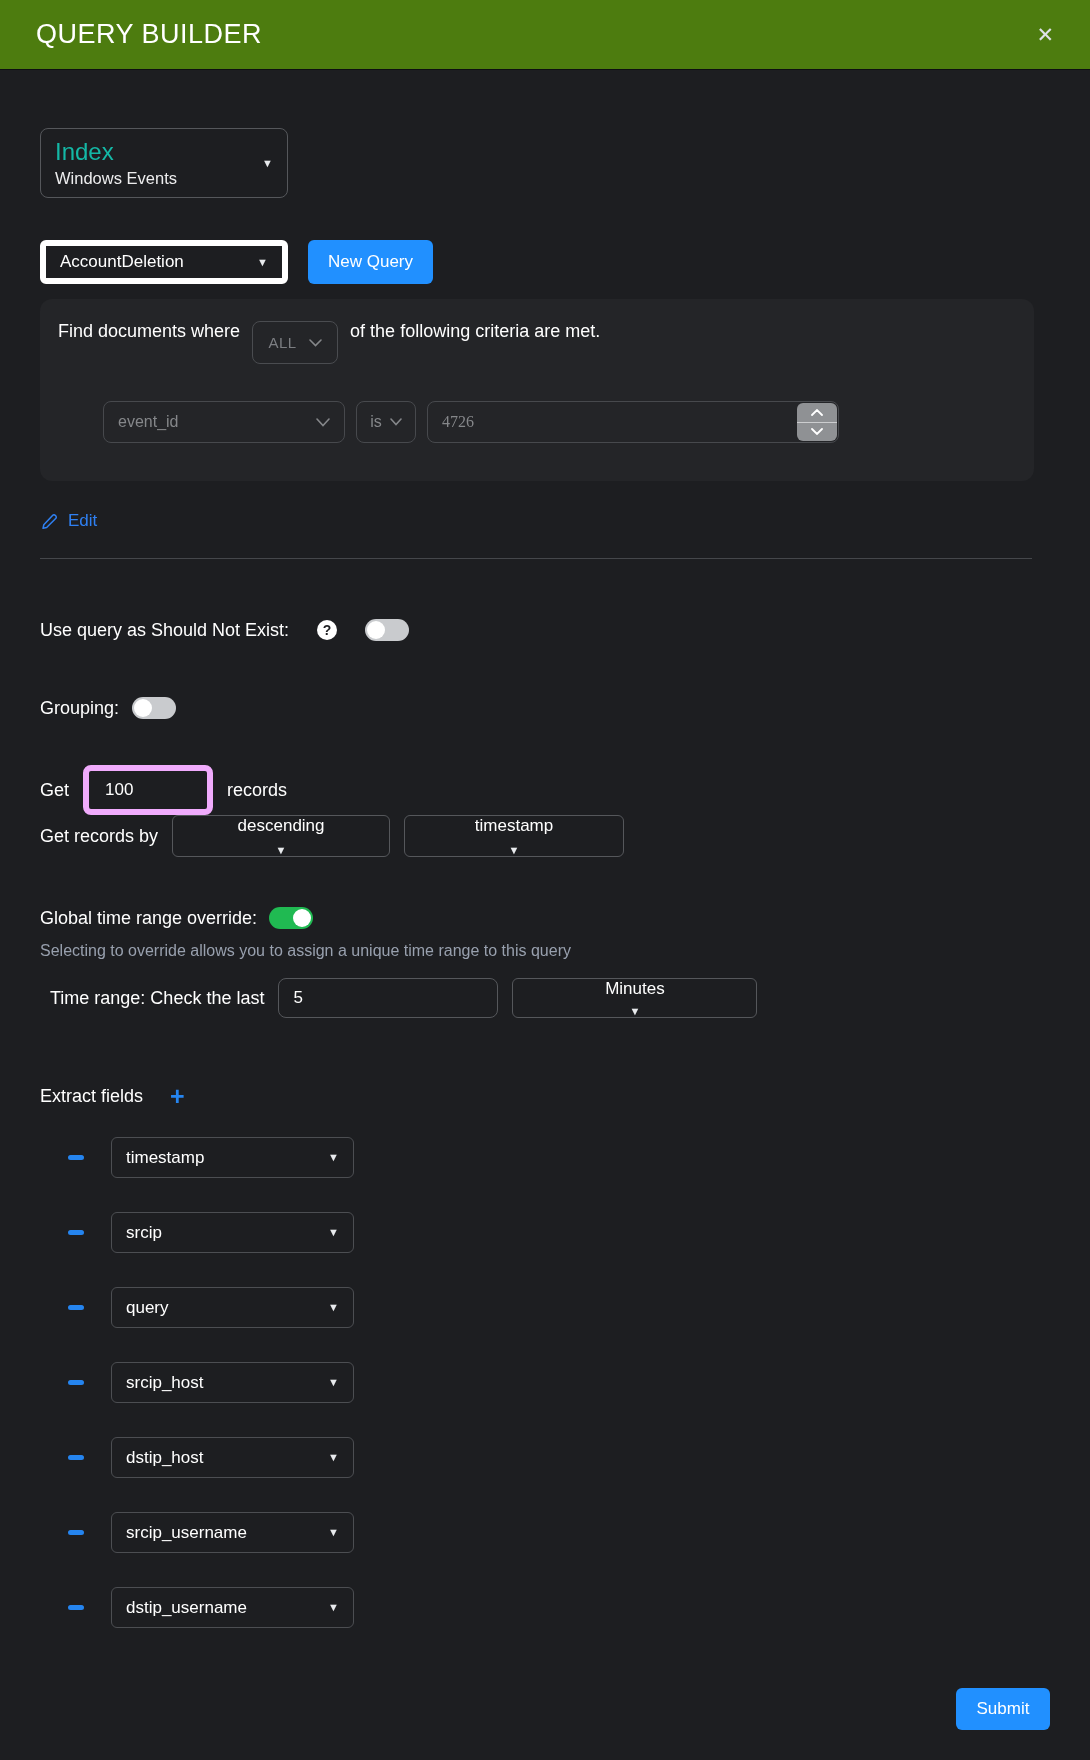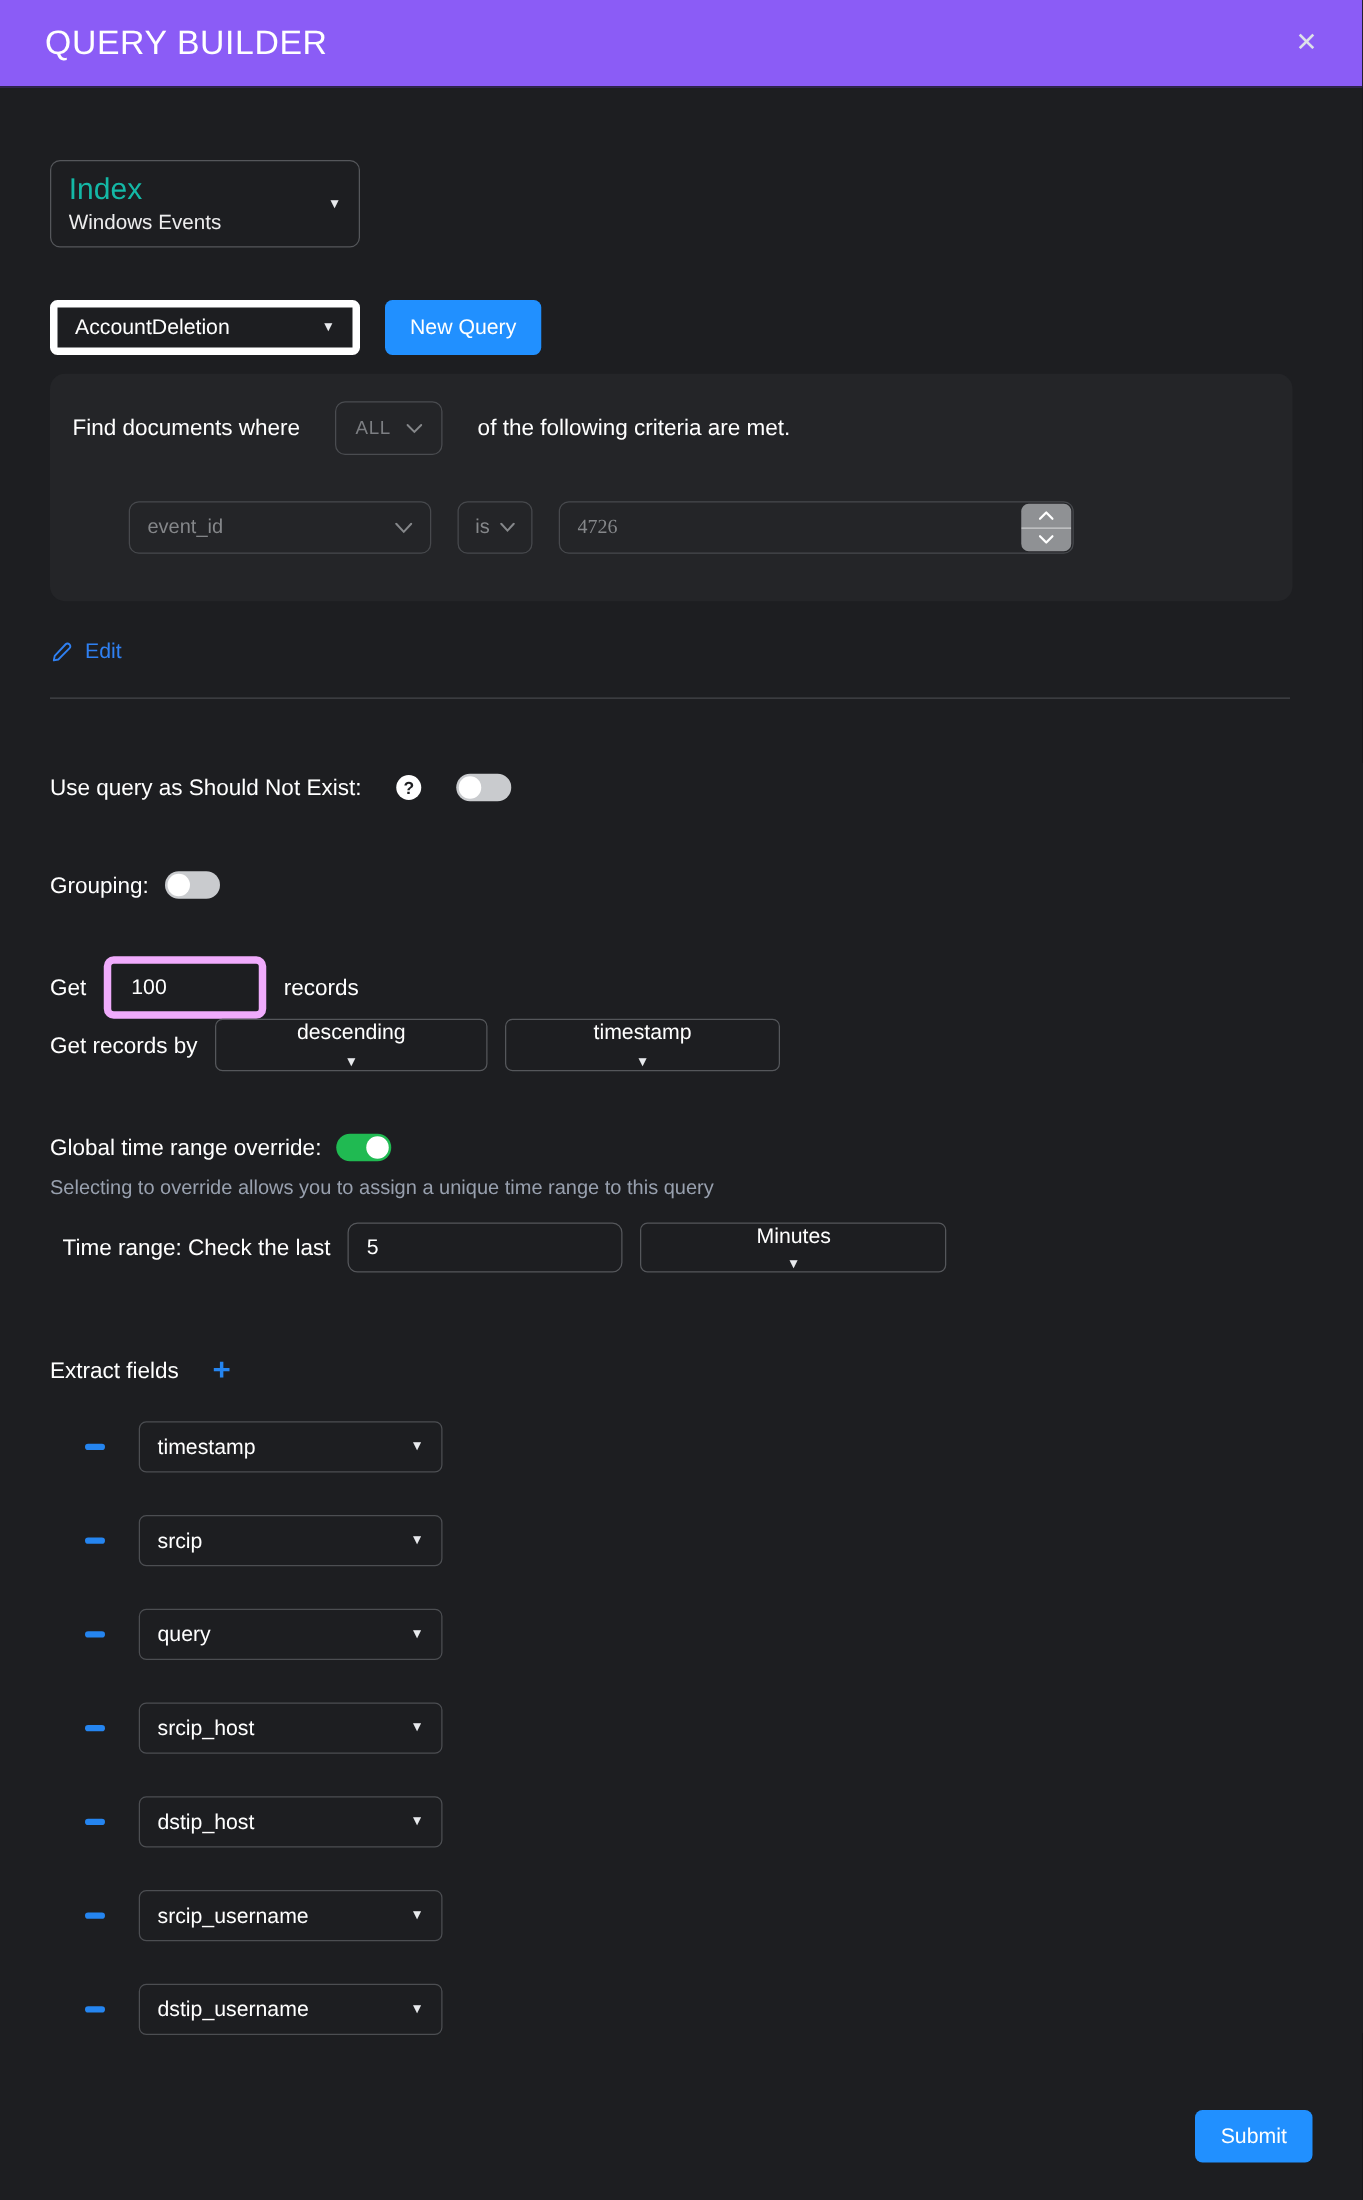--- a/index.html
+++ b/index.html
@@ -6,21 +6,21 @@
   html,body { margin:0; padding:0; background:#141517; }
   .modal {
     width:1090px; height:1760px; background:#1d1e21;
     display:flex; flex-direction:column;
     font-family:"Liberation Sans", sans-serif;
     color:#fff; overflow:hidden;
   }
   
   .header {
     flex:0 0 70px; display:flex; align-items:center; justify-content:space-between;
-    padding:0 36px; border-bottom:1px solid #0e0f11; background:#8b5cf6;
+    padding:0 36px; border-bottom:1px solid #0e0f11; background:#4d7c0f;
   }
   .title { font-size:27px; font-weight:400; letter-spacing:.5px; color:#fff; }
   .close { font-size:21px; color:#dde2e9; cursor:pointer; line-height:1; }
 
   .content { flex:1; display:flex; flex-direction:column; align-items:flex-start; padding:0 40px; }
 
   .caret { font-size:11px; color:#e8eaed; line-height:1; }
   .chev { color:#85878a; display:block; }
 
   
@@ -41,27 +41,27 @@
   .btn {
     background:#2190ff; border:none; border-radius:6px; color:#fff;
     font-size:17px; font-family:inherit; height:44px; padding:0 20px; cursor:pointer;
   }
 
   
   .card {
     margin-top:15px; width:994px; background:#242528; border-radius:12px;
     padding:22px 30px 38px 18px;
   }
-  .card-row1 { display:flex; align-items:center; gap:28px; font-size:18px; color:#fff; }
+  .card-row1 { display:flex; gap:12px; font-size:18px; color:#fff; }
   .all-select {
     width:86px; height:43px; border:1px solid #4a4c50; border-radius:8px;
     display:flex; align-items:center; justify-content:center; gap:12px;
     color:#7c7e82; font-size:15px; letter-spacing:.5px; cursor:pointer;
   }
-  .card-row2 { margin-top:37px; margin-left:45px; display:flex; gap:21px; }
+  .card-row2 { margin-top:37px; margin-left:45px; display:flex; gap:11px; }
   .crit-select {
     height:42px; border:1px solid #47494d; border-radius:8px;
     display:flex; align-items:center; justify-content:space-between; padding:0 14px;
     color:#85878a; font-size:16px; cursor:pointer;
   }
   .crit-field { width:242px; }
   .crit-op { width:60px; gap:8px; justify-content:center; padding:0 10px; }
   .num-wrap { position:relative; width:412px; height:42px; }
   input.num {
     width:100%; height:100%; background:transparent; border:1px solid #47494d; border-radius:8px;

